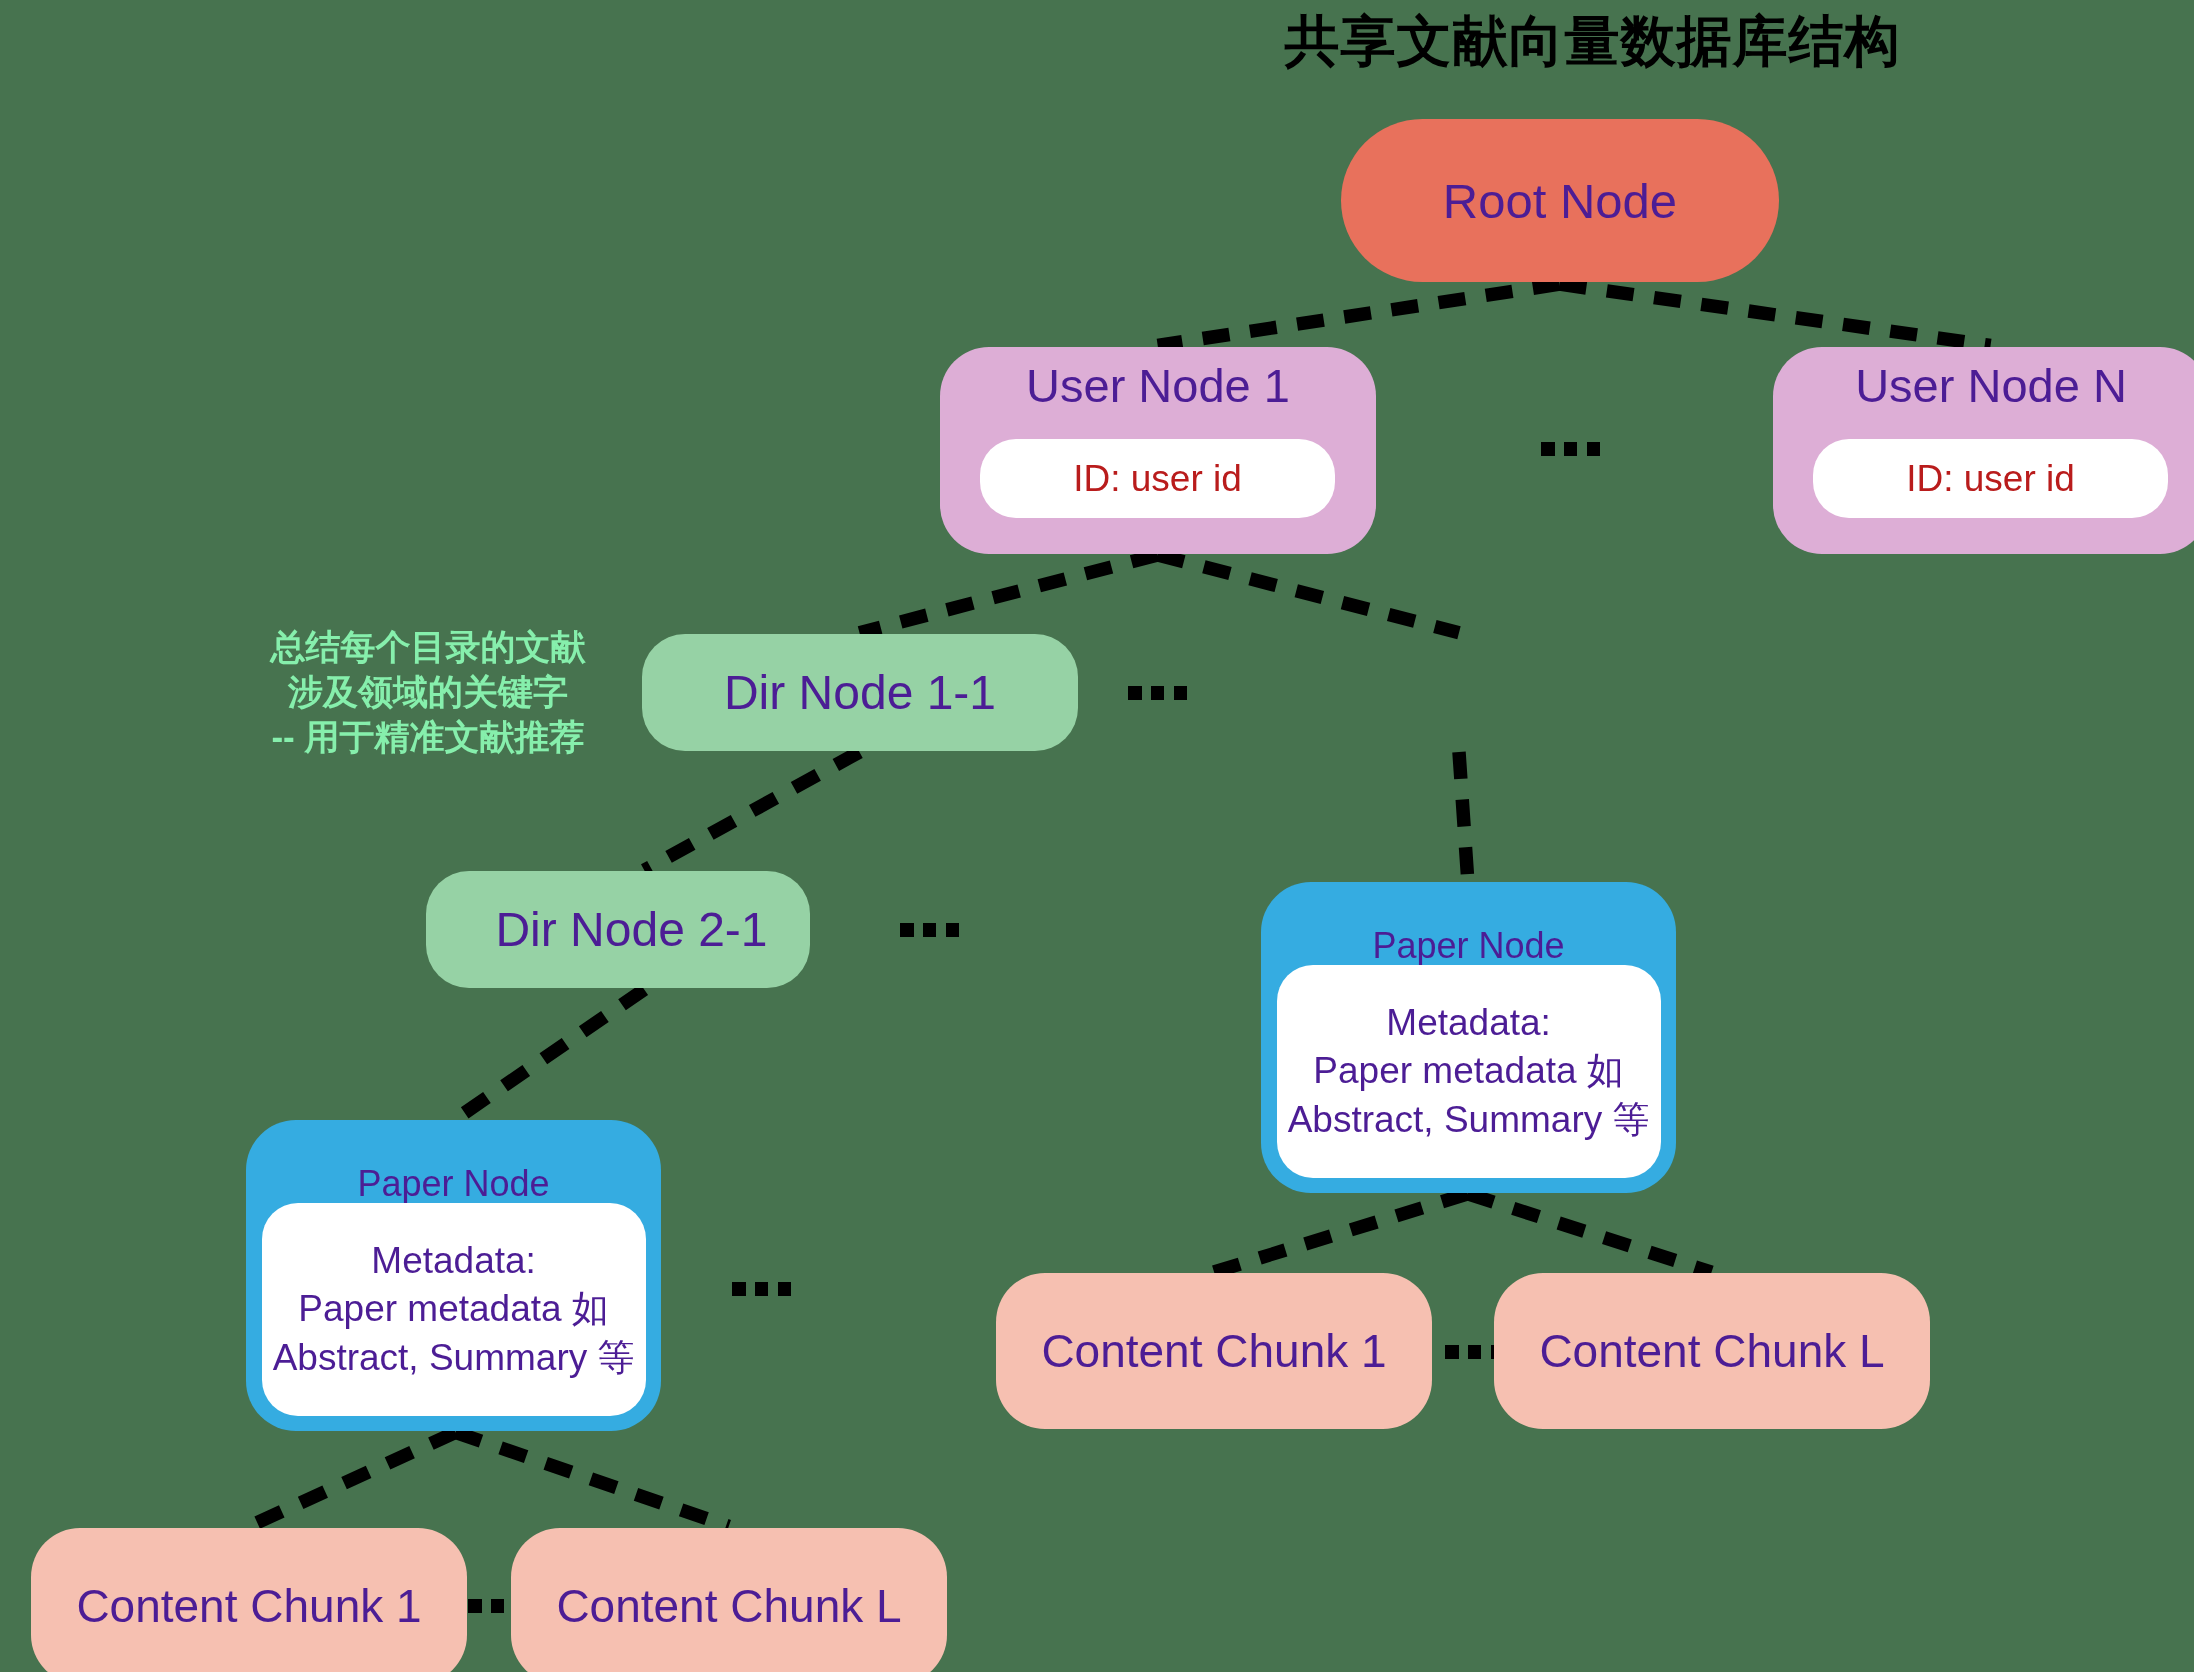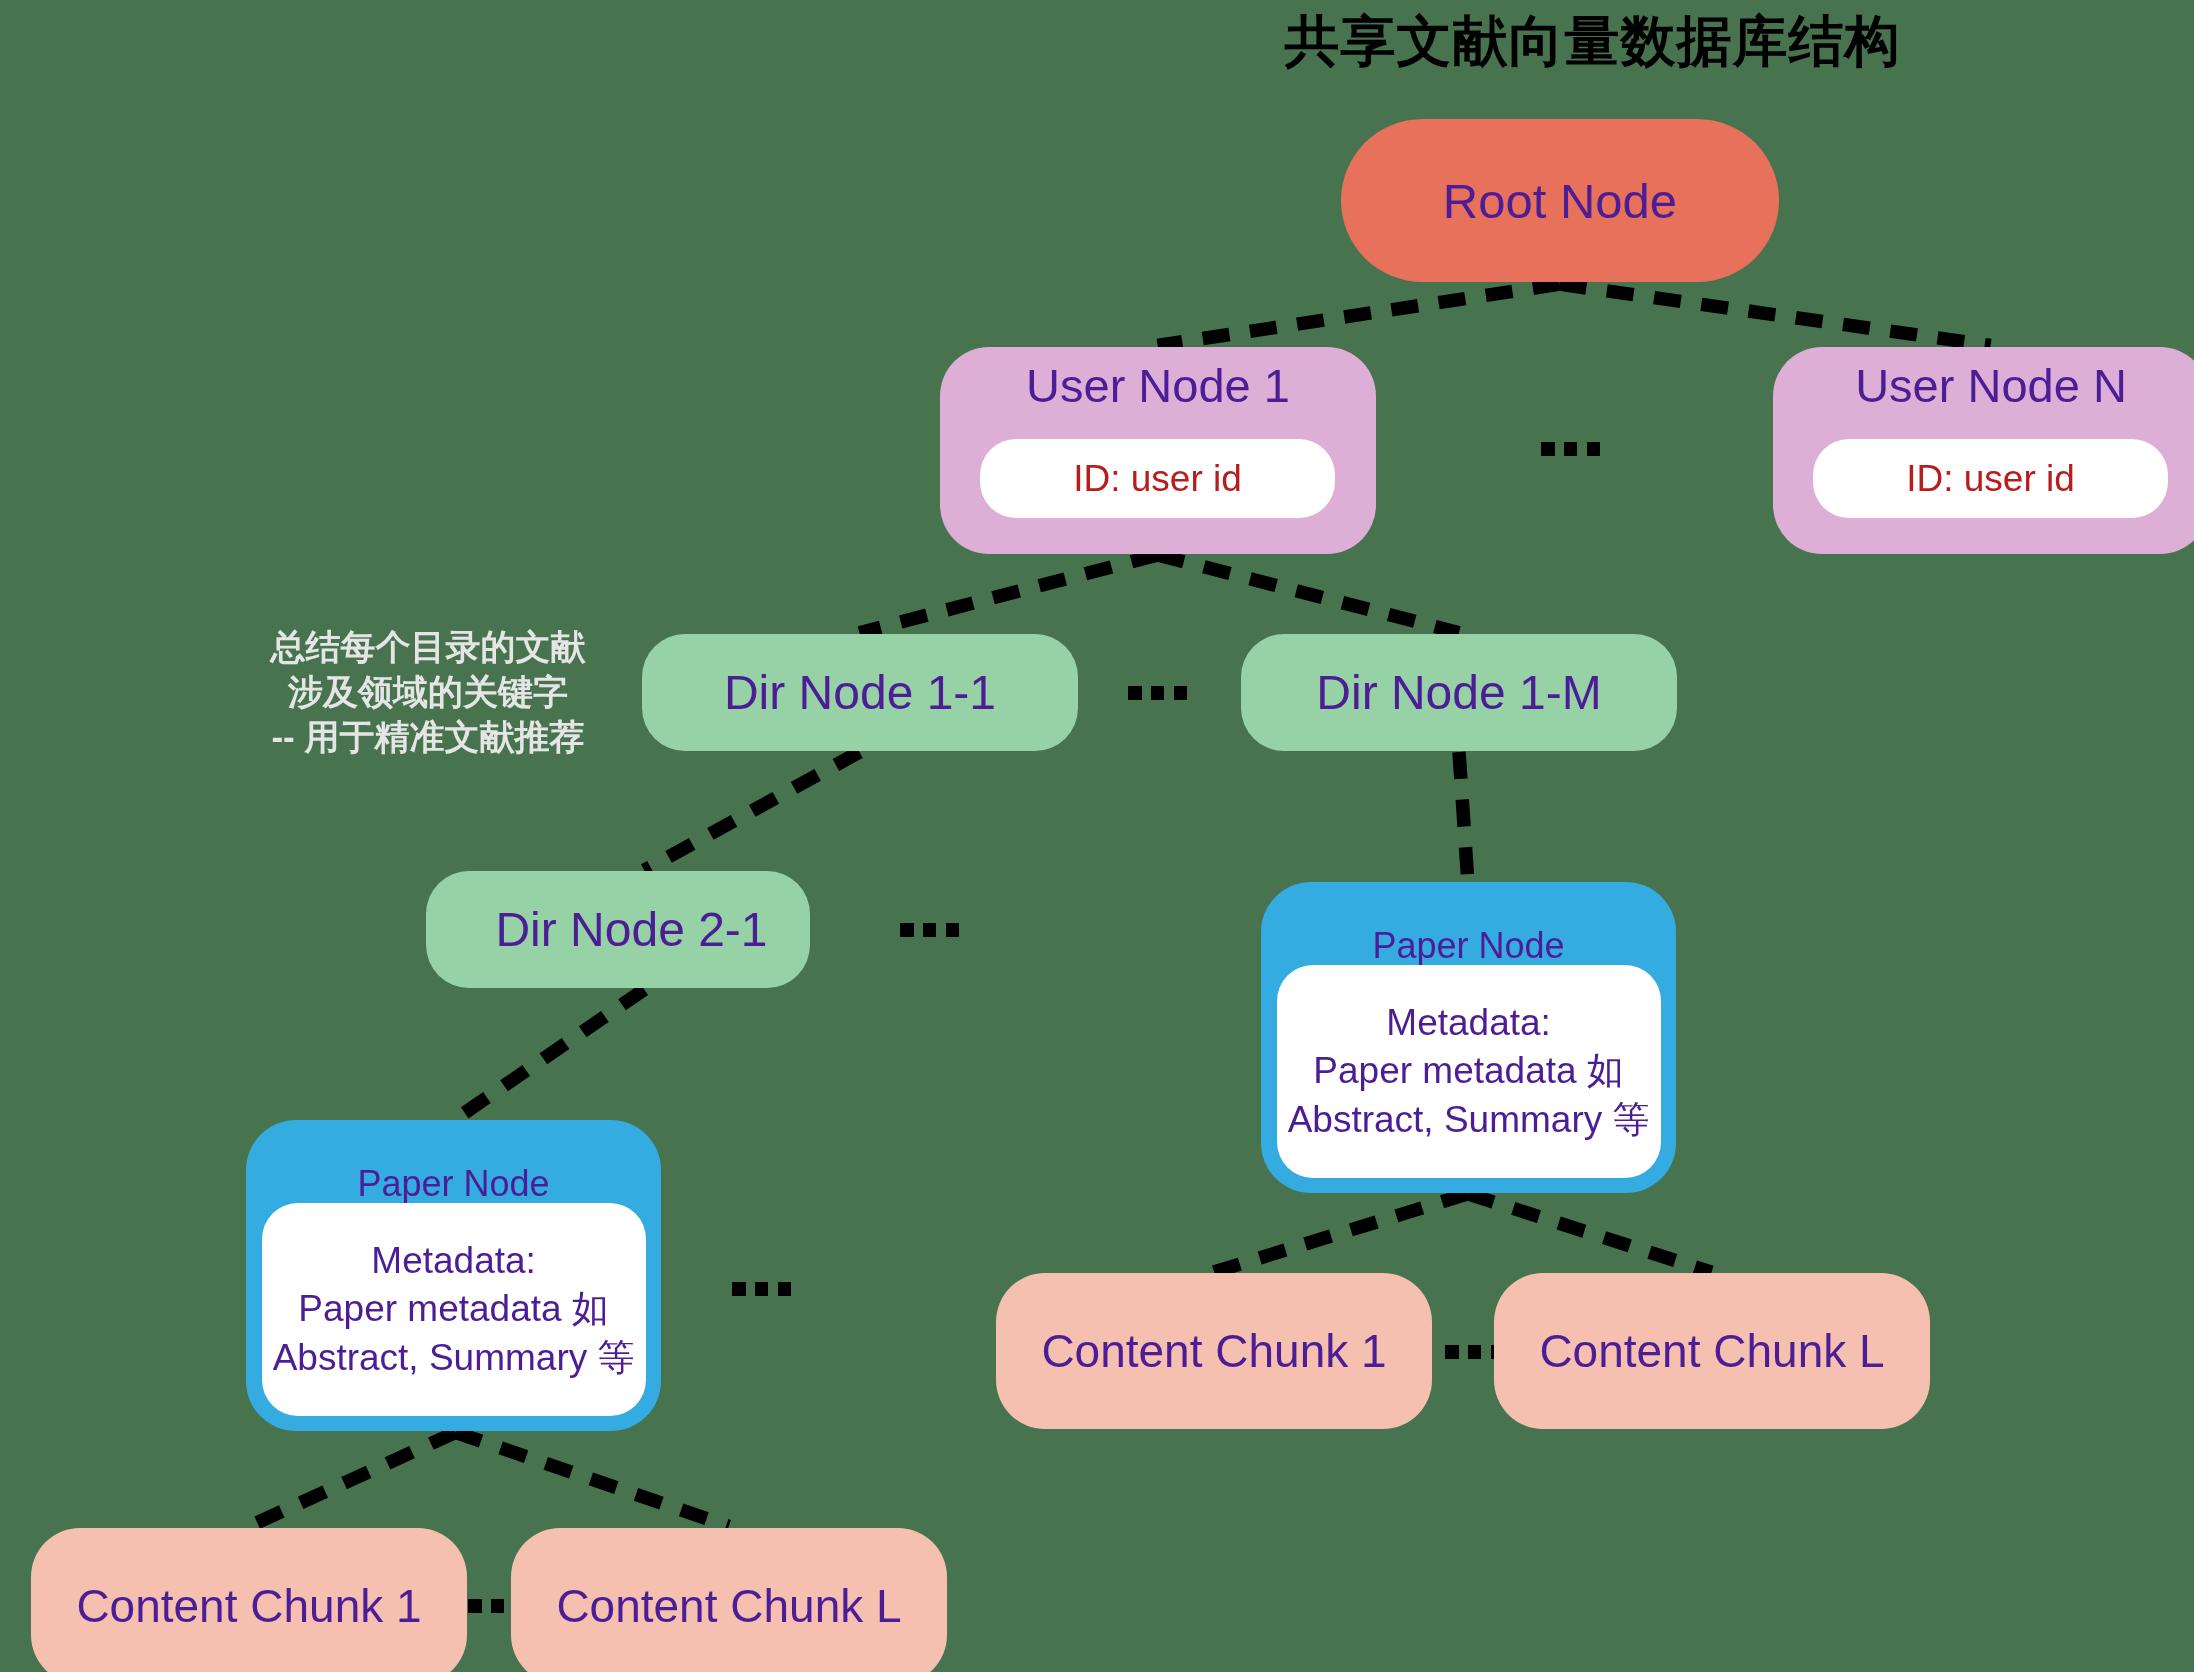--- a/index.html
+++ b/index.html
@@ -35,21 +35,21 @@
     letter-spacing: 1px;
     white-space: nowrap;
   }
 
   .annotation {
     position: absolute;
     left: 218px;
     top: 625px;
     width: 420px;
     text-align: center;
-    color: #e5e5e5;
+    color: #86efac;
     font-size: 35px;
     font-weight: bold;
     line-height: 1.28;
   }
   .annotation div { white-space: nowrap; }
 
   
   .node {
     position: absolute;
     box-sizing: border-box;
@@ -229,23 +229,20 @@
   <div class="node dir dir-1-1">
     <div class="node-label">Dir Node 1-1</div>
   </div>
 
   <div class="ellipsis" style="left:1128px; top:686px;">
     <span></span>
       <span></span>
       <span></span>
   </div>
 
-  <div class="node dir dir-1-m">
-    <div class="node-label">Dir Node 1-M</div>
-  </div>
 
   <div class="node dir dir-2-1">
     <div class="node-label">Dir Node 2-1</div>
   </div>
 
   <div class="ellipsis" style="left:900px; top:923px;">
     <span></span>
       <span></span>
       <span></span>
   </div>

